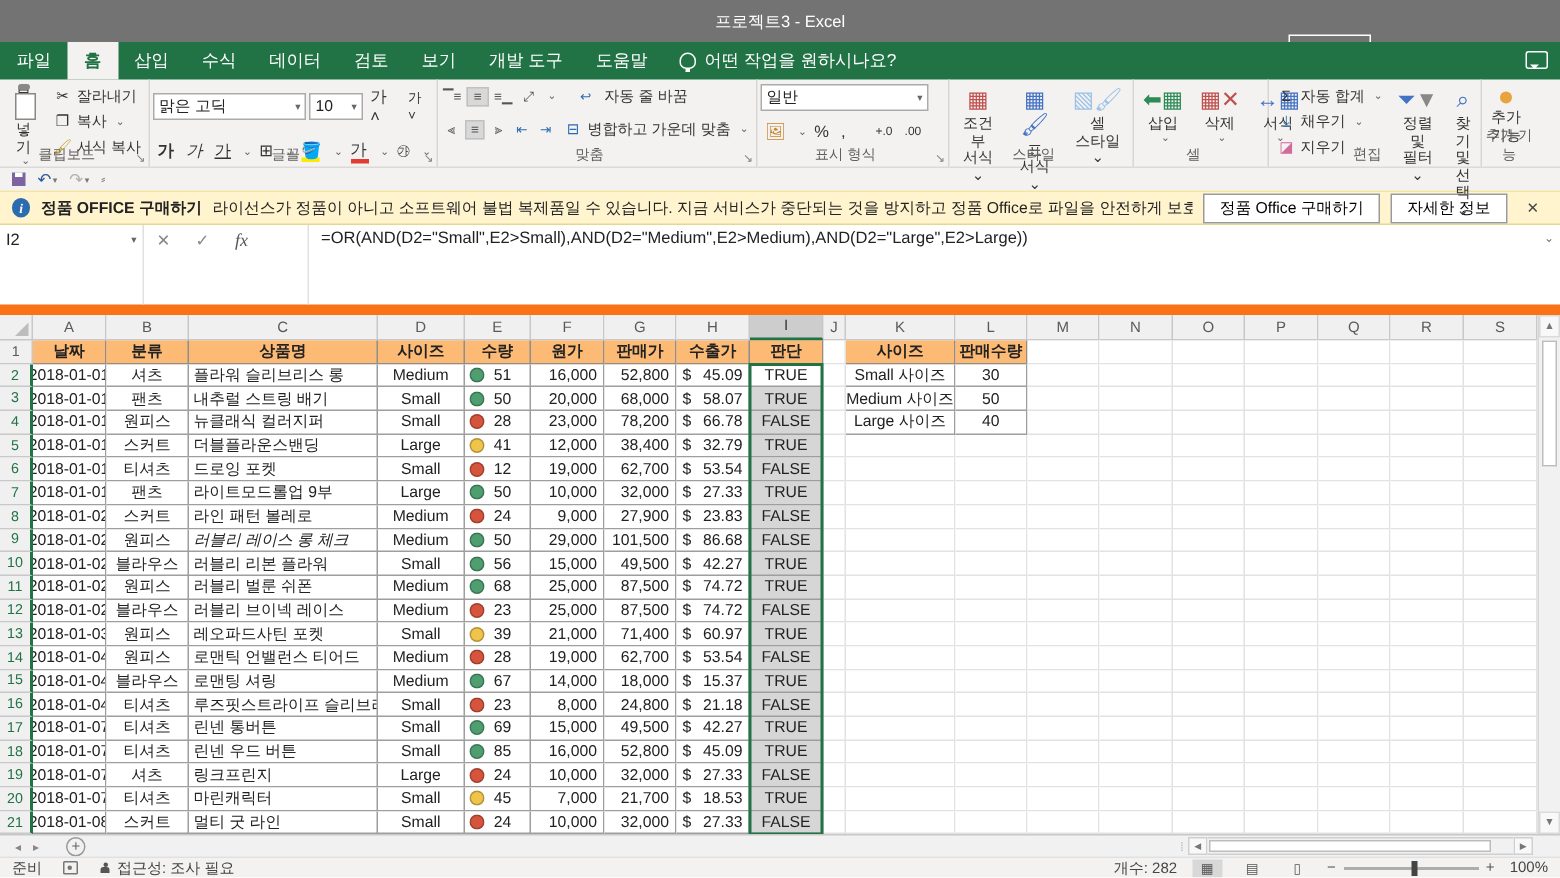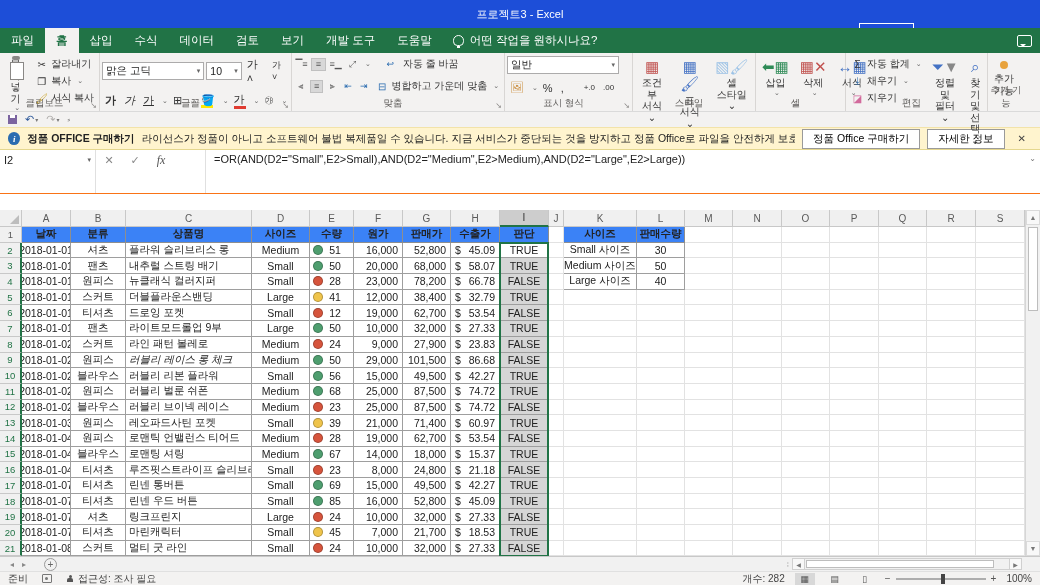--- a/index.html
+++ b/index.html
@@ -1,20 +1,20 @@
 <!DOCTYPE html>
 <html><head>
 <meta charset="utf-8">
 <style>
   *{box-sizing:border-box;margin:0;padding:0}
   html,body{width:1040px;height:585px;overflow:hidden}
   body{font-family:"Liberation Sans",sans-serif;font-size:11px;color:#222;background:#fff;position:relative}
 
   
-  .titlebar{height:28px;background:#1d4ed8;display:flex;align-items:center;position:relative;color:#fff}
+  .titlebar{height:28px;background:#737373;display:flex;align-items:center;position:relative;color:#fff}
   .titlebar .title{position:absolute;left:0;right:0;text-align:center;font-size:11px;color:#fff;pointer-events:none}
   .tb-right{position:absolute;right:0;top:16px;height:28px;display:flex;align-items:flex-end;gap:4px;padding-right:6px}
   .login-btn{border:1px solid #fff;color:#fff;padding:2px 10px;font-size:11px;background:transparent;cursor:pointer}
   .tb-ico{width:26px;height:20px;display:flex;align-items:center;justify-content:center;color:#fff;font-size:11px;cursor:pointer}
 
   
   .menubar{height:25px;background:#217346;display:flex;align-items:flex-end;position:relative}
   .menu-tab{color:#fff;font-size:11.5px;padding:5px 11px;cursor:pointer;white-space:nowrap}
   .menu-tab.active{background:#F3F2F1;color:#217346;font-weight:bold}
   .tellme{display:flex;align-items:center;gap:6px;color:#fff;font-size:11.5px;padding:5px 10px;cursor:pointer}
@@ -58,42 +58,42 @@
 
   
   .msgbar{height:23px;background:#FFF4CE;border-top:1px solid #F2E3A9;border-bottom:1px solid #E5D78E;display:flex;align-items:center;padding:0 8px;gap:7px}
   .info-ico{width:13px;height:13px;border-radius:50%;background:#2B6CB0;color:#fff;font-size:9px;font-weight:bold;display:flex;align-items:center;justify-content:center;font-family:"Liberation Serif",serif;font-style:italic}
   .msg-b{font-weight:bold;font-size:10.5px;white-space:nowrap}
   .msg-t{font-size:10.5px;white-space:nowrap;overflow:hidden}
   .msg-btn{background:#fff;border:1px solid #9A9A9A;padding:2px 10px;font-size:10.5px;white-space:nowrap;cursor:pointer}
   .msg-x{margin-left:auto;cursor:pointer;font-size:10px;padding:0 6px;color:#444}
 
   
-  .fbar{height:44px;background:#fff;border-bottom:1px solid #f97316;display:flex;position:relative}
+  .fbar{height:60px;background:#fff;border-bottom:7px solid #f97316;display:flex;position:relative}
   .namebox{width:96px;border-right:1px solid #E0E0E0;display:flex;align-items:flex-start}
   .namebox-inner{display:flex;align-items:center;justify-content:space-between;width:100%;padding:2px 4px;height:20px;cursor:pointer}
   .fx-btns{width:110px;display:flex;align-items:flex-start;border-right:1px solid #E0E0E0}
   .fx-btns span{height:20px;display:flex;align-items:center;justify-content:center;width:26px;cursor:pointer;color:#888;font-size:11px}
   .fx-italic{font-style:italic;font-family:"Liberation Serif",serif;color:#555!important;font-size:12px!important}
   .fml{flex:1;padding:3px 8px;font-size:11px;color:#222;white-space:nowrap;overflow:hidden}
   .fbar-exp{position:absolute;right:4px;top:4px;font-size:8px;color:#777;cursor:pointer}
 
   
   .gridwrap{position:absolute;left:0;top:210px;width:1025px;height:346px;background:#fff;overflow:hidden}
   .colhead{display:flex;height:17px;background:#F0F0F0}
   .ch{border-right:1px solid #C8C8C8;border-bottom:1px solid #C8C8C8;display:flex;align-items:center;justify-content:center;font-size:10px;color:#5A5A5A;cursor:pointer;background:#F0F0F0}
   .ch.corner{background:#F0F0F0;position:relative}
   .ch.corner:after{content:"";position:absolute;right:2px;bottom:2px;border-left:9px solid transparent;border-bottom:9px solid #BDBDBD}
   .ch.selcol{background:#CDCDCD;border-bottom:2px solid #217346;color:#333}
   .grow{display:flex;height:15.7px}
   .rh{width:22px;border-right:1px solid #C8C8C8;border-bottom:1px solid #C8C8C8;background:#F0F0F0;display:flex;align-items:center;justify-content:center;font-size:9.5px;color:#5A5A5A;cursor:pointer}
   .rh.selrow{color:#217346;border-right:2px solid #217346}
   .gc{border-right:1px solid #E2E2E2;border-bottom:1px solid #E2E2E2;font-size:10.5px;display:flex;align-items:center;overflow:hidden;white-space:nowrap;cursor:cell;background:#fff}
   .gc.tbl{border-right:1px solid #9E9E9E;border-bottom:1px solid #9E9E9E}
-  .gc.hdr{background:#3b82f6;font-weight:bold;justify-content:center;border-right:1px solid #8E8E8E;border-bottom:1px solid #8E8E8E}
+  .gc.hdr{background:#fdba74;font-weight:bold;justify-content:center;border-right:1px solid #8E8E8E;border-bottom:1px solid #8E8E8E}
   .gc.center{justify-content:center}
   .gc.left{justify-content:flex-start;padding-left:3px}
   .gc.right{justify-content:flex-end;padding-right:4px}
   .gc.acct{justify-content:space-between;padding:0 4px}
   .gc.seltint{background:#D6D6D6;justify-content:center}
   .gc.active{background:#fff;justify-content:center}
   .icircle{width:10px;height:10px;border-radius:50%;flex:0 0 auto;margin-left:3px;border:1px solid rgba(0,0,0,.25)}
   .qtynum{flex:1;text-align:center;padding-right:6px}
   .selbox{position:absolute;border:2px solid #217346;pointer-events:none}
   .vscroll{position:absolute;right:0;top:210px;width:15px;height:346px;background:#F1F1F1;border-left:1px solid #D6D6D6}

